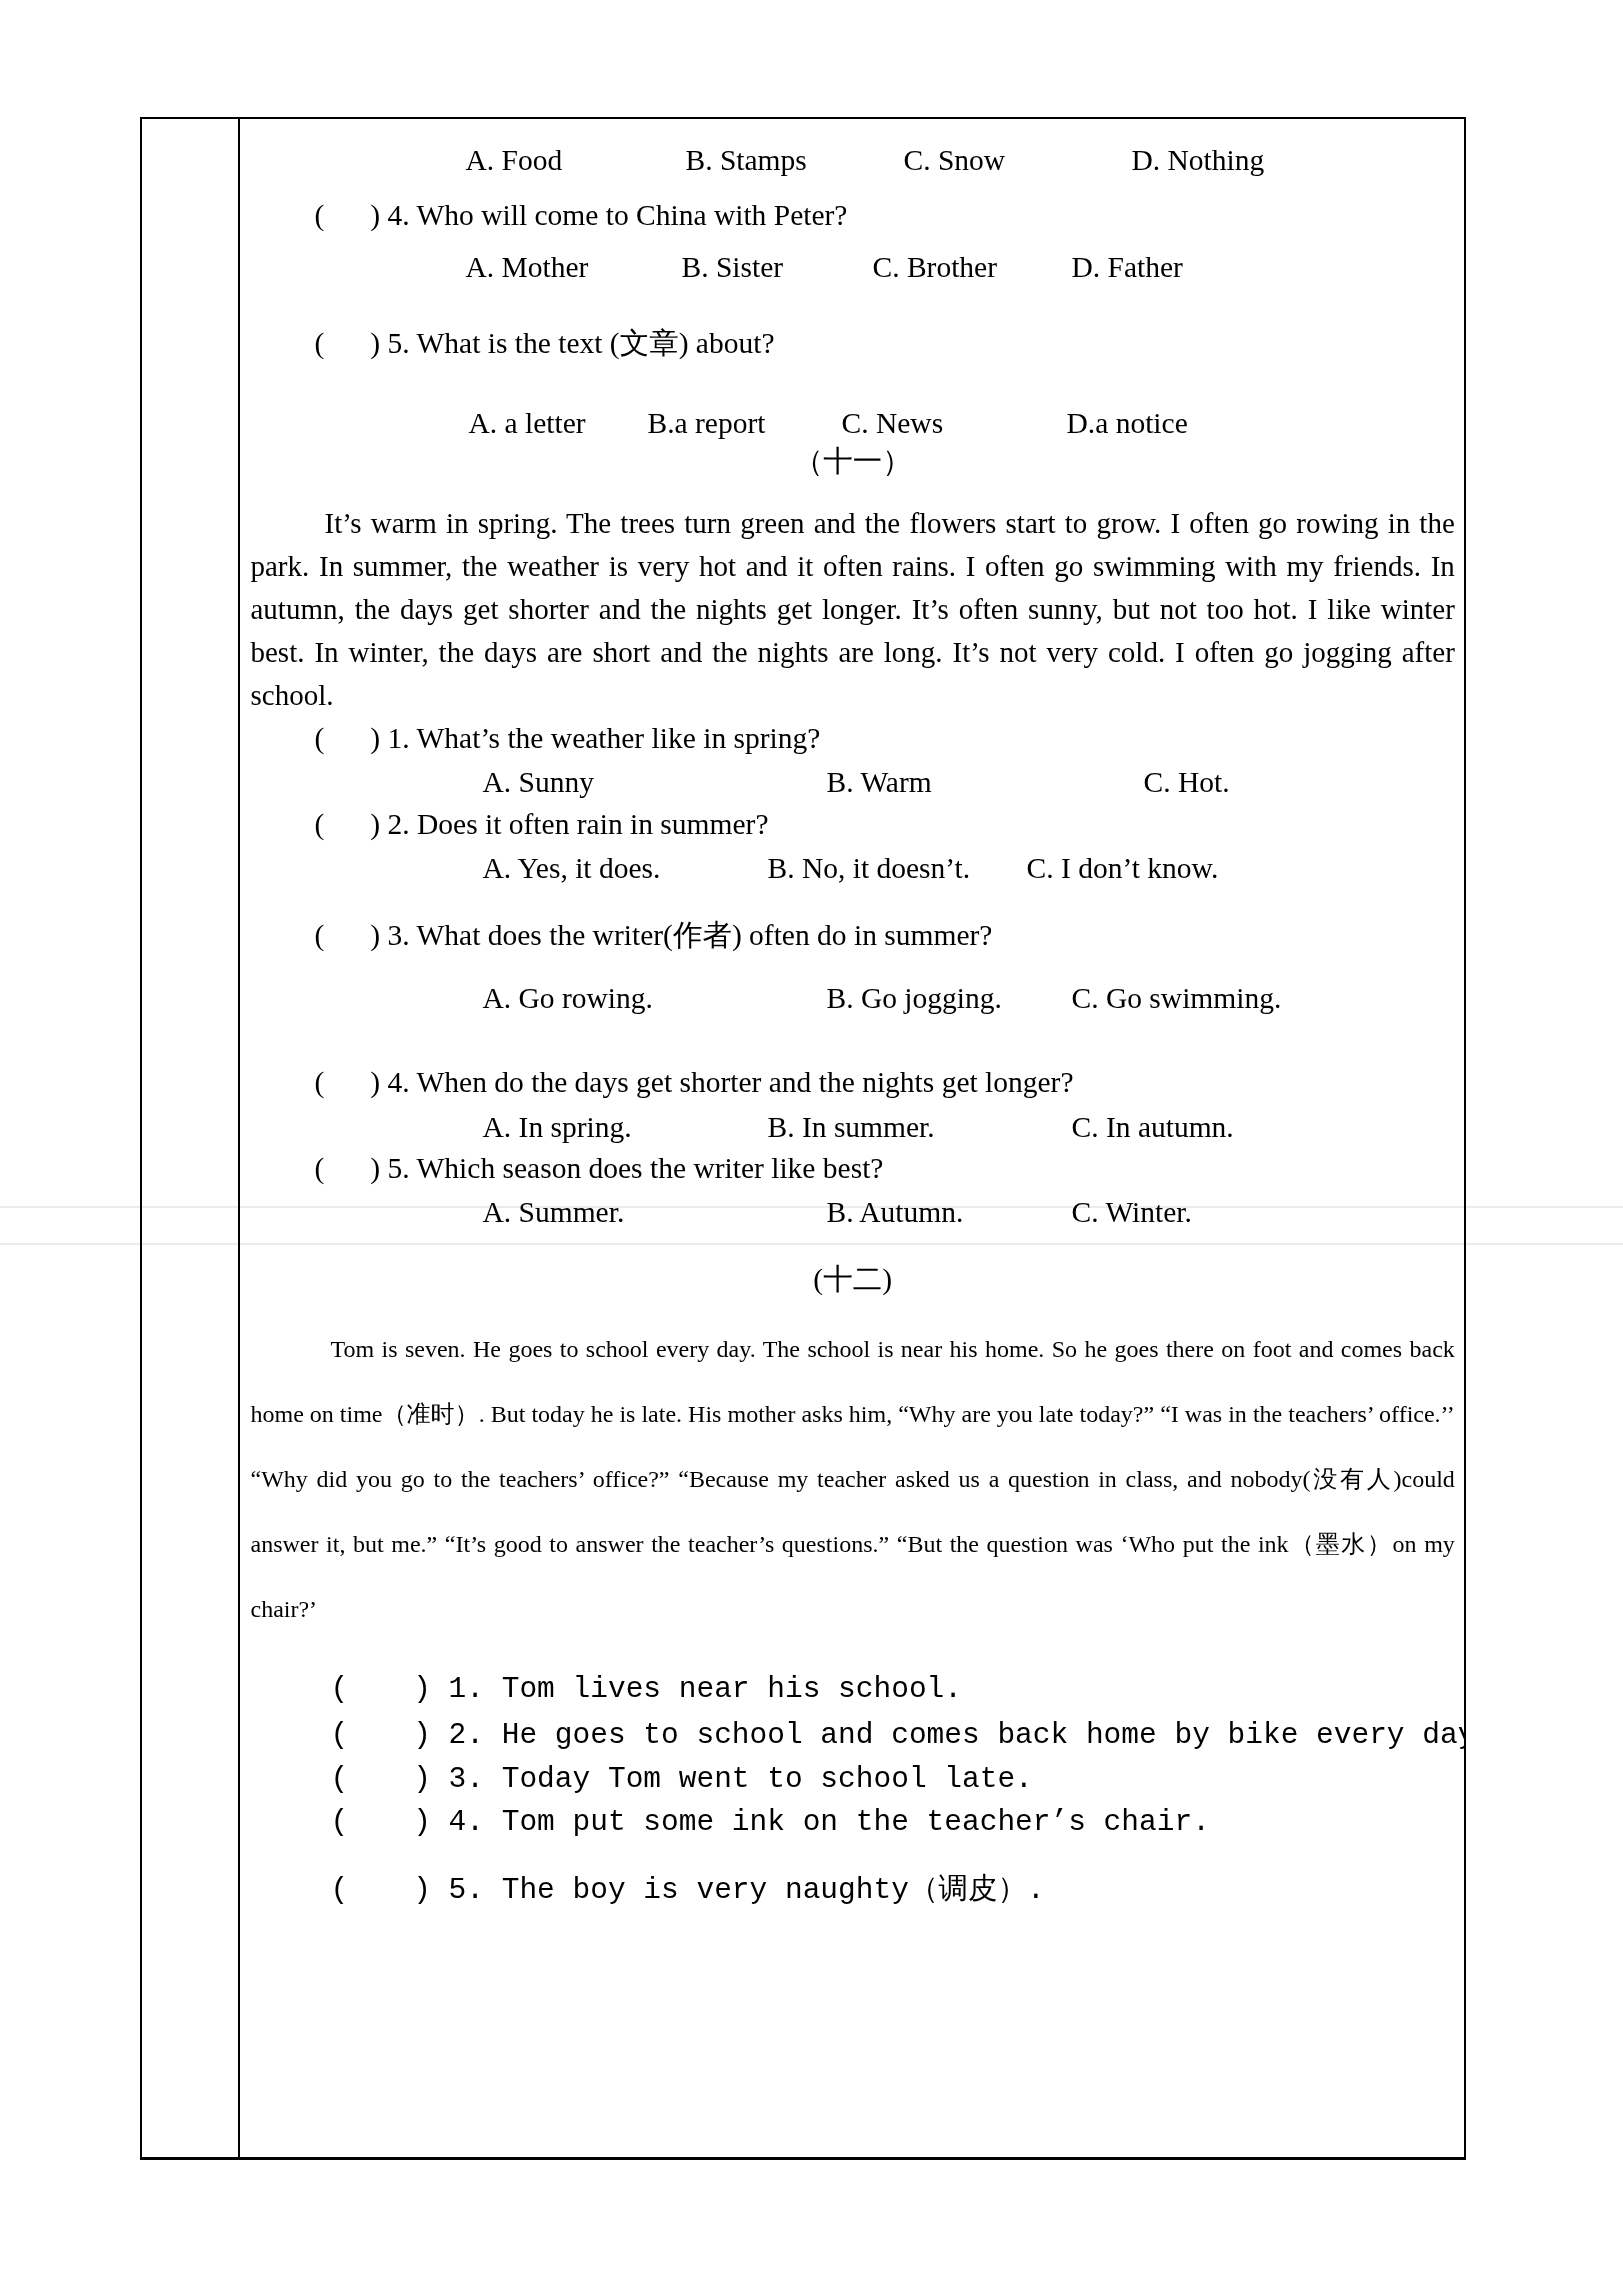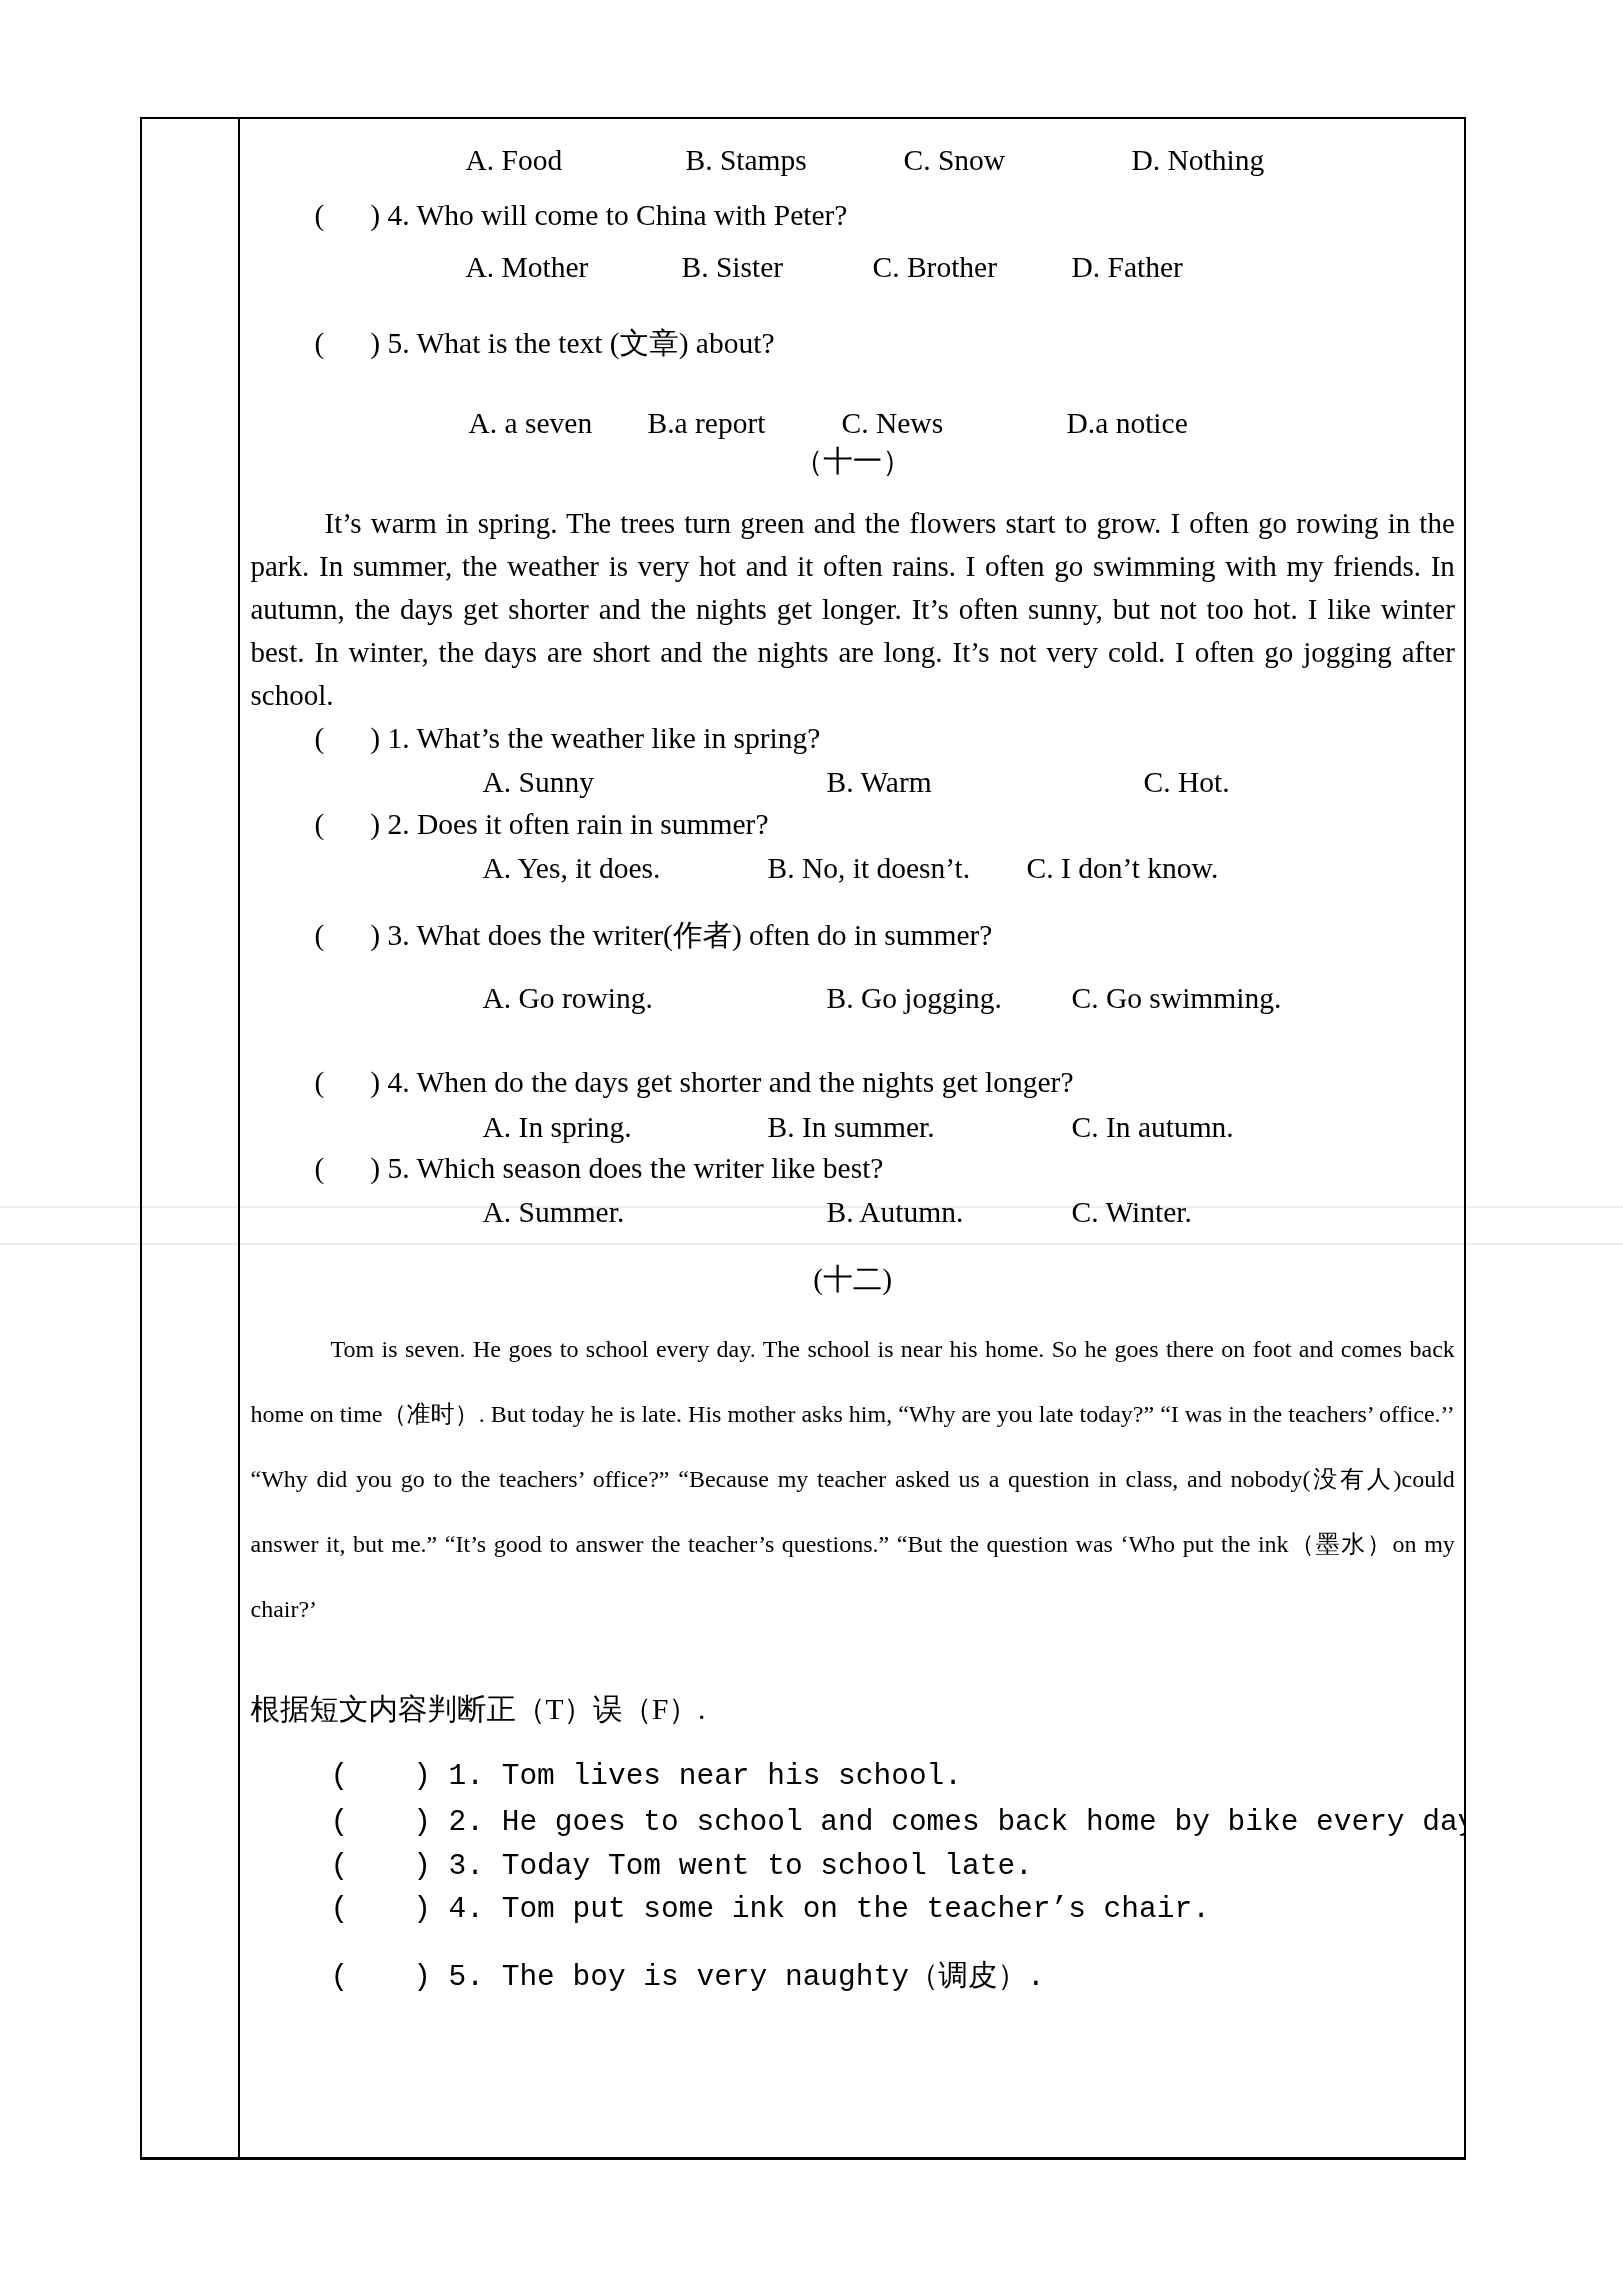--- a/index.html
+++ b/index.html
@@ -92,21 +92,21 @@
         <span class="opt" style="left:431px">B. Sister</span>
         <span class="opt" style="left:622px">C. Brother</span>
         <span class="opt" style="left:821px">D. Father</span>
       </div>
 
       <div class="qline" style="margin-top:39px">
         <span>(</span><span class="gap-q"></span><span>) 5. What is the text (文章) about?</span>
       </div>
 
       <div class="opts" style="margin-top:42px">
-        <span class="opt" style="left:218px">A. a seven</span>
+        <span class="opt" style="left:218px">A. a letter</span>
         <span class="opt" style="left:397px">B.a report</span>
         <span class="opt" style="left:591px">C. News</span>
         <span class="opt" style="left:816px">D.a notice</span>
       </div>
 
       <div class="heading" style="margin-top:0px">（十一）</div>
 
       <div class="para" style="margin-top:21.6px">It’s warm in spring. The trees turn green and the flowers start to grow. I often go rowing in the park. In summer, the weather is very hot and it often rains. I often go swimming with my friends. In autumn, the days get shorter and the nights get longer. It’s often sunny, but not too hot. I like winter best. In winter, the days are short and the nights are long. It’s not very cold. I often go jogging after school.</div>
 
       <div class="qline" style="margin-top:3.3px">
@@ -151,21 +151,20 @@
       <div class="opts" style="margin-top:5.9px">
         <span class="opt" style="left:232px">A. Summer.</span>
         <span class="opt" style="left:576px">B. Autumn.</span>
         <span class="opt" style="left:821px">C. Winter.</span>
       </div>
 
       <div class="heading" style="margin-top:29px">(十二)</div>
 
       <div class="para2" style="margin-top:18.3px">Tom is seven. He goes to school every day. The school is near his home. So he goes there on foot and comes back home on time（准时）. But today he is late. His mother asks him, “Why are you late today?” “I was in the teachers’ office.’’ “Why did you go to the teachers’ office?” “Because my teacher asked us a question in class, and nobody(没有人)could answer it, but me.” “It’s good to answer the teacher’s questions.” “But the question was ‘Who put the ink（墨水）on my chair?’</div>
 
-      <div class="instr" style="margin-top:48px">根据短文内容判断正（T）误（F）.</div>
 
       <div class="tfline" style="margin-top:29px">
         <span>(</span><span class="gap-tf"></span><span>) 1. Tom lives near his school.</span>
       </div>
       <div class="tfline" style="margin-top:9.2px">
         <span>(</span><span class="gap-tf"></span><span>) 2. He goes to school and comes back home by bike every day.</span>
       </div>
       <div class="tfline" style="margin-top:7.2px">
         <span>(</span><span class="gap-tf"></span><span>) 3. Today Tom went to school late.</span>
       </div>

